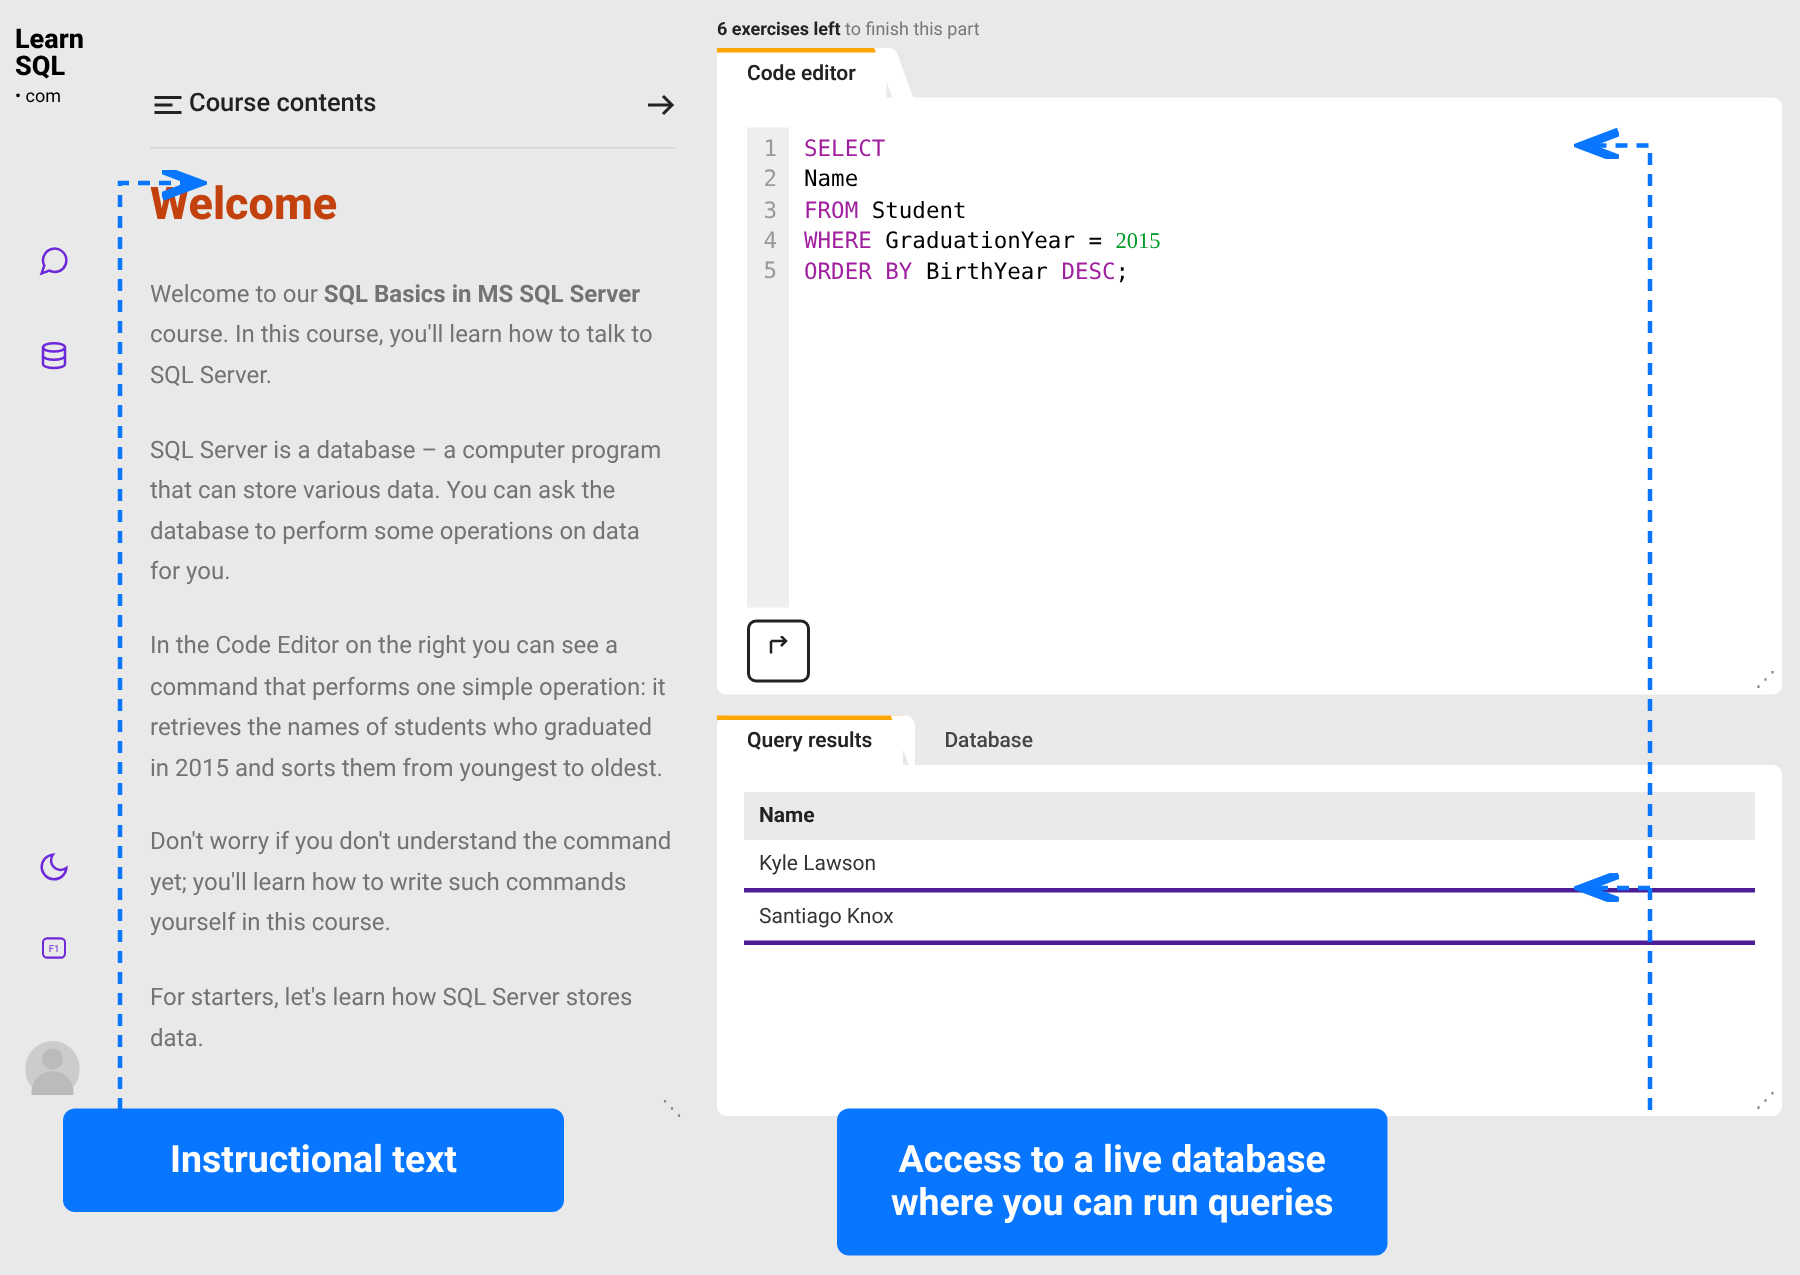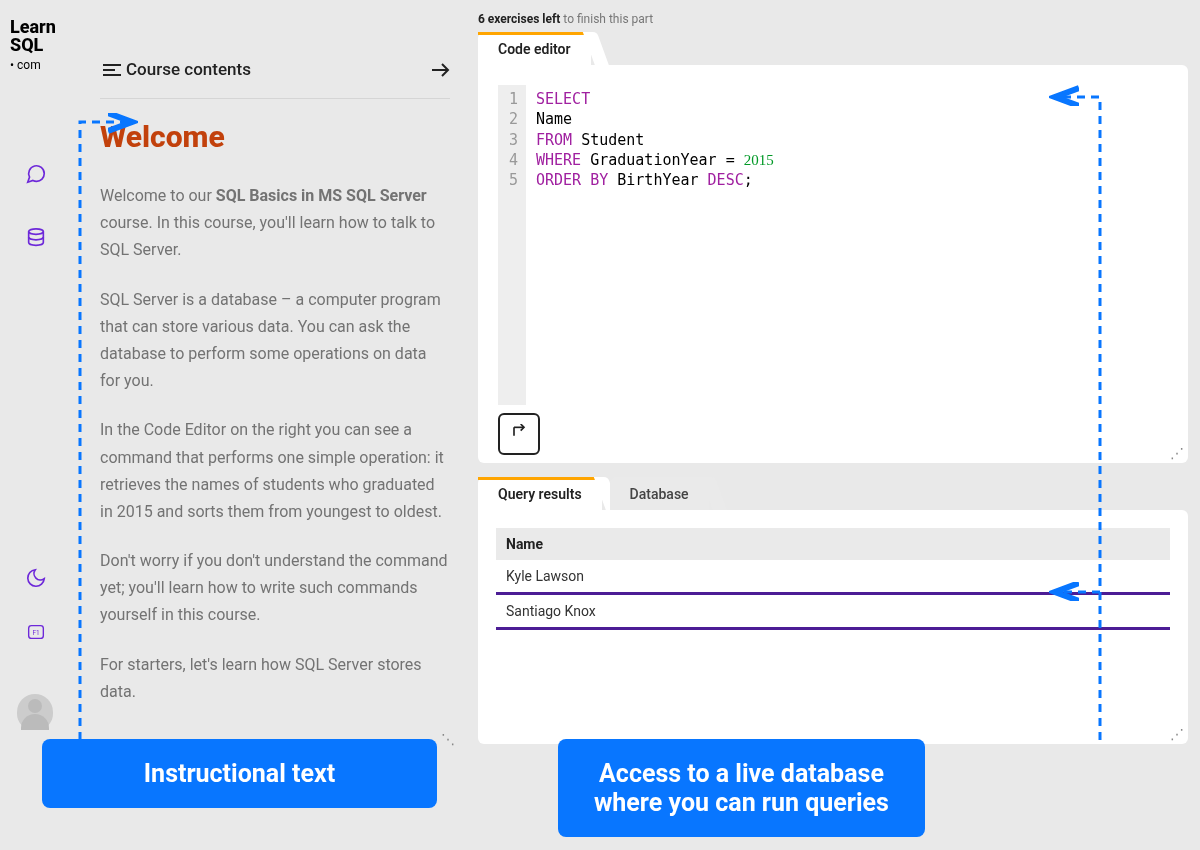--- a/index.html
+++ b/index.html
@@ -129,21 +129,21 @@
     position: absolute;
     background: #0876ff;
     color: #fff;
     font-size: 25px;
     font-weight: 700;
     border-radius: 8px;
     padding: 20px 36px;
     text-align: center;
     z-index: 5;
   }
-  .callout-left { left: 42px; top: 739px; width: 395px; }
+  .callout-left { left: 42px; top: 739px; width: 334px; }
   .callout-right { left: 558px; top: 739px; }
   
   svg.dashed { position: absolute; z-index: 4; }
 </style>
 </head>
 <body>
 
 <div class="sidebar-left">
   <div class="logo">
     <span>Learn</span><br>

